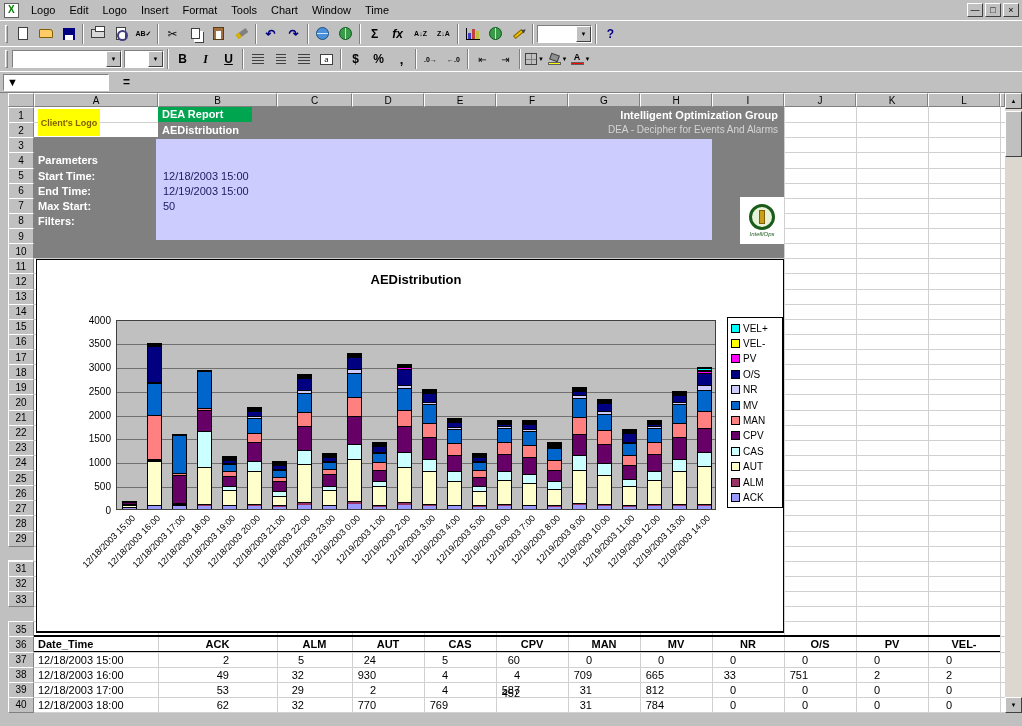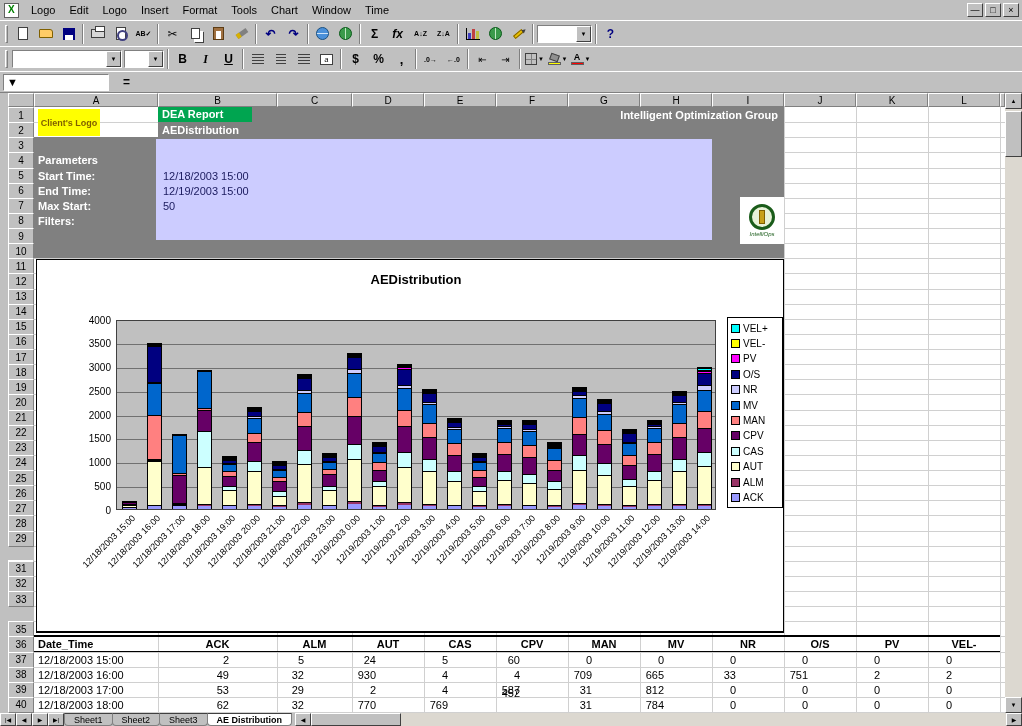--- a/index.html
+++ b/index.html
@@ -489,20 +489,21 @@
       <div class="hdrcell" style="left: 0px; top: 543.375px; width: 26px; height: 16.125px;">36</div>
       <div class="hdrcell" style="left: 0px; top: 558.5px; width: 26px; height: 16.125px;">37</div>
       <div class="hdrcell" style="left: 0px; top: 573.625px; width: 26px; height: 16.125px;">38</div>
       <div class="hdrcell" style="left: 0px; top: 588.75px; width: 26px; height: 16.125px;">39</div>
       <div class="hdrcell" style="left: 0px; top: 603.875px; width: 26px; height: 16.125px;">40</div>
       <div class="band" style="left: 150px; top: 14px; width: 626px; height: 30.25px; background: rgb(128, 128, 128);"></div>
       <div class="band" style="left: 26px; top: 44.25px; width: 750px; height: 121px; background: rgb(128, 128, 128);"></div>
       <div class="band" style="left: 150px; top: 14px; width: 94px; height: 15.125px; background: rgb(0, 165, 80); color: rgb(255, 255, 255); font-weight: bold; line-height: 15.125px; padding-left: 4px;">DEA Report</div>
       <div class="txt" style="left: 154px; top: 31.125px; color: rgb(255, 255, 255); font-weight: bold;">AEDistribution</div>
       <div class="txt" style="left: 300px; top: 16px; width: 470px; text-align: right; color: rgb(255, 255, 255); font-weight: bold;">Intelligent Optimization Group</div>
+      <div class="txt" style="left: 300px; top: 31.125px; width: 470px; text-align: right; color: rgb(212, 212, 212); font-size: 10px;">DEA - Decipher for Events And Alarms</div>
       <div class="band" style="left: 30px; top: 16px; width: 62px; height: 27px; background: rgb(255, 255, 0); display: flex; align-items: center; justify-content: center; text-align: center; font-size: 9px; font-weight: bold; color: rgb(128, 96, 0); white-space: normal; line-height: 10px;">Client's Logo</div>
       <div class="band" style="left: 148px; top: 46px; width: 556px; height: 101px; background: rgb(204, 204, 255);"></div>
       <div class="txt" style="left: 30px; top: 61.375px; color: rgb(255, 255, 255); font-weight: bold;">Parameters</div>
       <div class="txt" style="left: 30px; top: 76.5px; color: rgb(255, 255, 255); font-weight: bold;">Start Time:</div>
       <div class="txt" style="left: 155px; top: 76.5px; color: rgb(26, 26, 94);">12/18/2003 15:00</div>
       <div class="txt" style="left: 30px; top: 91.625px; color: rgb(255, 255, 255); font-weight: bold;">End Time:</div>
       <div class="txt" style="left: 155px; top: 91.625px; color: rgb(26, 26, 94);">12/19/2003 15:00</div>
       <div class="txt" style="left: 30px; top: 106.75px; color: rgb(255, 255, 255); font-weight: bold;">Max Start:</div>
       <div class="txt" style="left: 155px; top: 106.75px; color: rgb(26, 26, 94);">50</div>
       <div class="txt" style="left: 30px; top: 121.875px; color: rgb(255, 255, 255); font-weight: bold;">Filters:</div>
@@ -1038,31 +1039,13 @@
       <div class="txt" style="left: 920px; top: 605.875px; width: 24px; text-align: right;">0</div>
     </div>
 
   <div id="vscroll">
     <div class="sbtn">▲</div>
     <div class="thumb"></div>
     <div class="spacer"></div>
     <div class="sbtn">▼</div>
   </div>
 
-  <div id="tabbar">
-    <div class="tabnav">|◀</div>
-    <div class="tabnav">◀</div>
-    <div class="tabnav">▶</div>
-    <div class="tabnav">▶|</div>
-    <span id="tabs-holder" style="display:flex">
-        <span class="tab">Sheet1</span>
-        <span class="tab">Sheet2</span>
-        <span class="tab">Sheet3</span>
-        <span class="tab active">AE Distribution</span>
-      </span>
-    <div class="hscroll">
-      <div class="sbtn">◀</div>
-      <div class="thumb" style="width:90px"></div>
-      <div style="flex:1"></div>
-      <div class="sbtn">▶</div>
-    </div>
-  </div>
 </div>
 
 </body></html>

